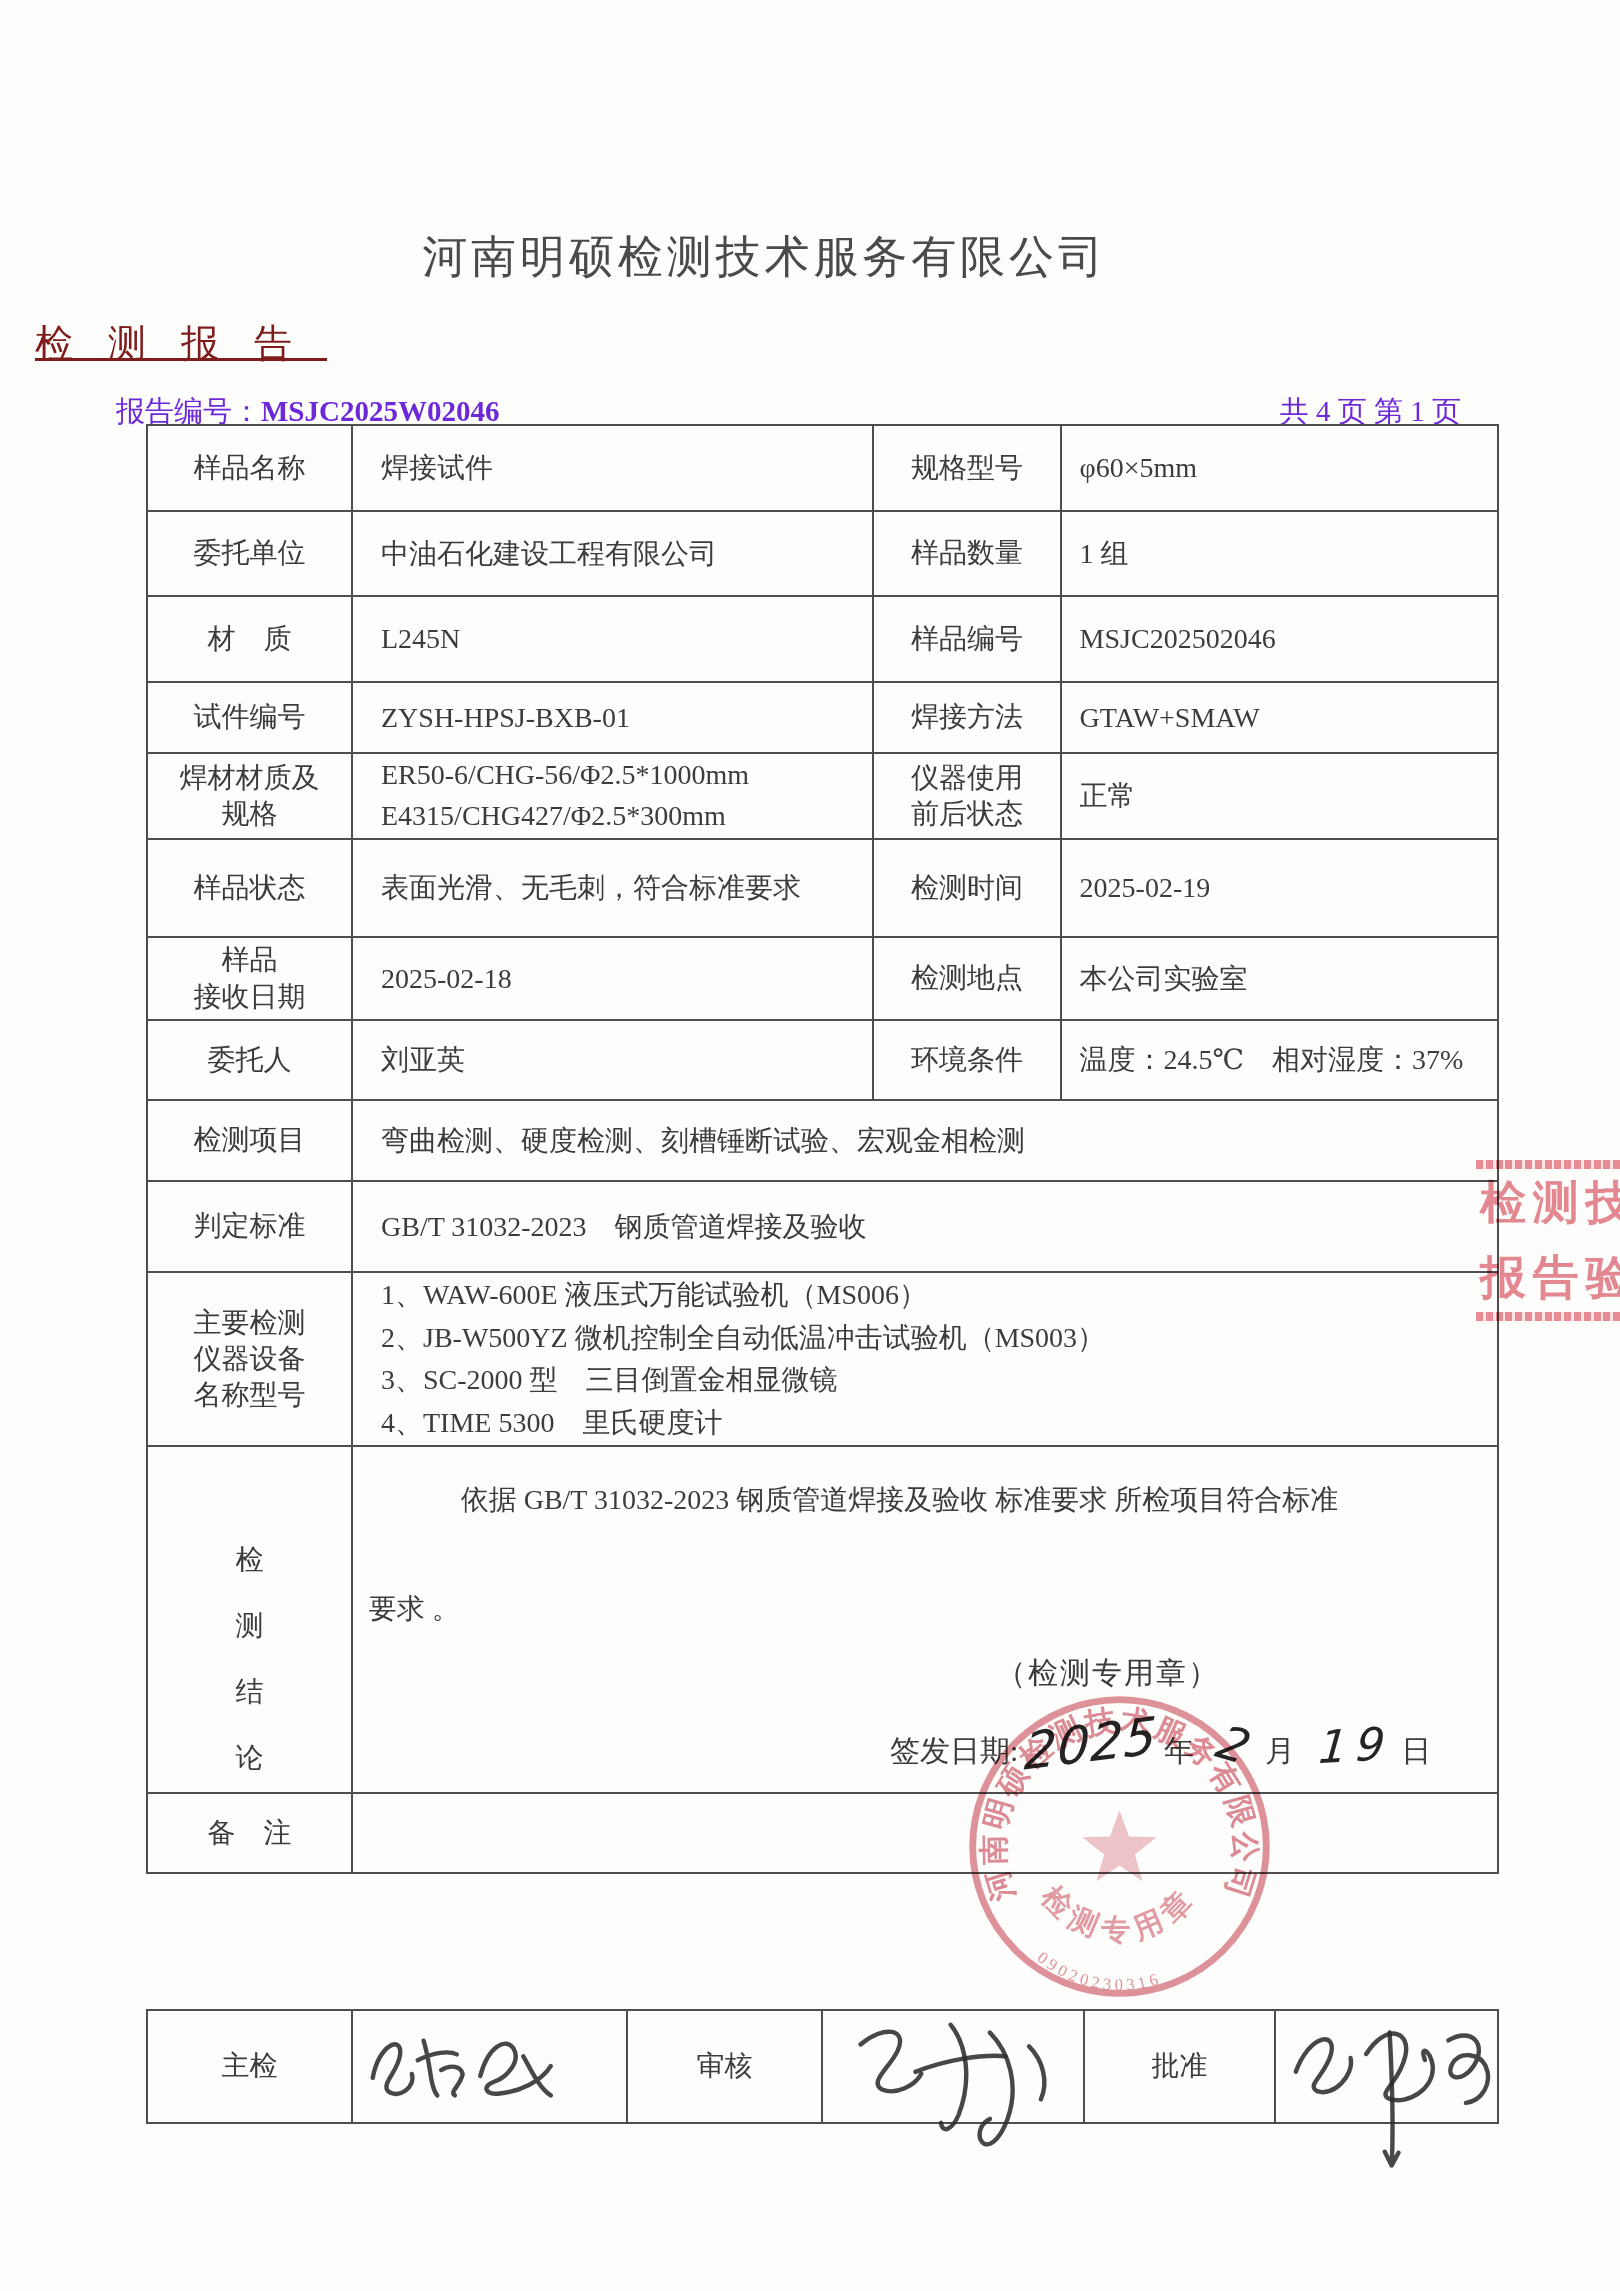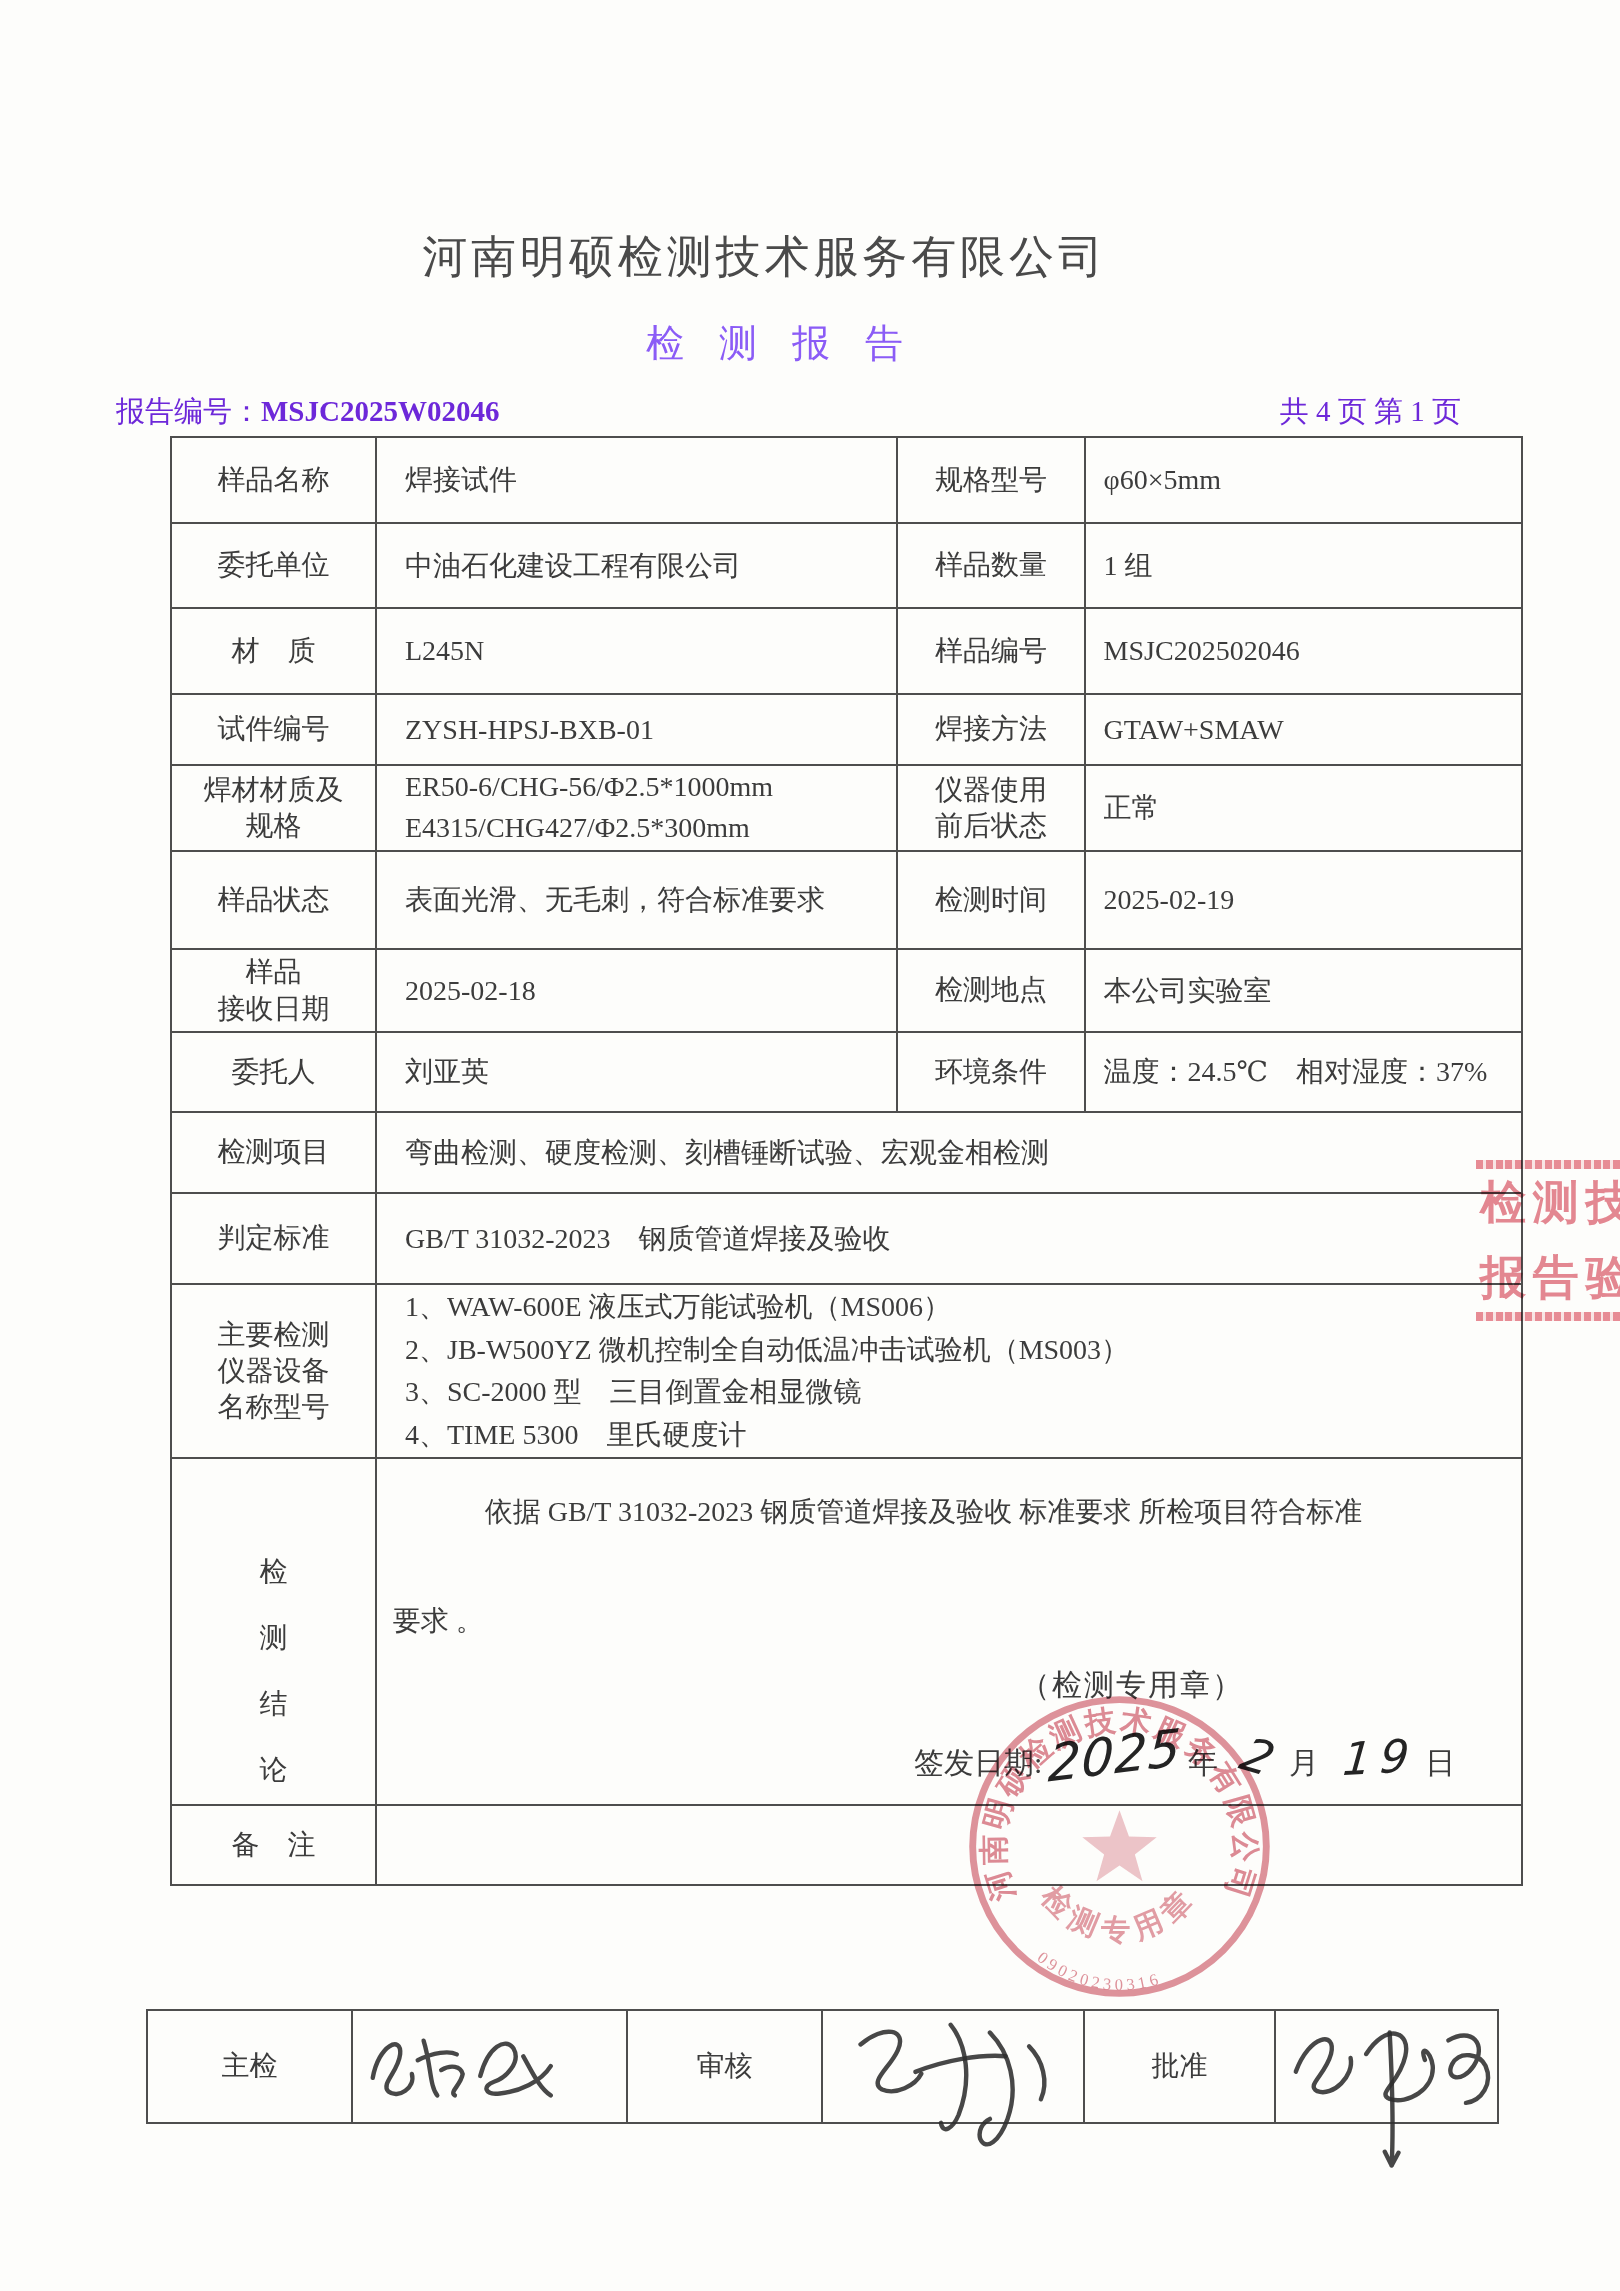--- a/index.html
+++ b/index.html
@@ -5,27 +5,27 @@
   html,body{margin:0;padding:0;background:#e8e8e6;}
   .page{
     position:relative;width:1620px;height:2292px;margin:0 auto;
     background:#fdfdfb;overflow:hidden;
     font-family:"Liberation Serif","DejaVu Serif",serif;
     color:#3c3c3c;
   }
   
   .company{position:absolute;top:227px;left:0;width:1529px;text-align:center;
     font-size:45px;letter-spacing:3.9px;color:#4a4a4a;}
-  .doc-title{position:absolute;top:318px;left:0;width:1549px;text-align:center;
-    font-size:38px;letter-spacing:35px;text-indent:35px;color:#8b5cf6;}
+  .doc-title{position:absolute;top:318px;left:0;width:1549px;
+    font-size:38px;letter-spacing:35px;text-indent:35px;color:#7f1d1d;text-decoration:underline;}
   .report-line{position:absolute;top:392px;left:116px;width:1345px;
     display:flex;justify-content:space-between;font-size:29px;color:#6d28d9;}
   
-  table.main{position:absolute;left:146px;top:436px;width:1352px;
-    border-collapse:collapse;table-layout:fixed;margin-left:24px;}
+  table.main{position:absolute;left:146px;top:424px;width:1352px;
+    border-collapse:collapse;table-layout:fixed;}
   table.sig{position:absolute;left:146px;top:2009px;width:1352px;
     border-collapse:collapse;table-layout:fixed;}
   td{border:2px solid #4e4e4e;font-size:28px;color:#3c3c3c;
      vertical-align:middle;overflow:visible;}
   td.lbl{text-align:center;white-space:pre-line;line-height:1.3;padding:0 3.9px;}
   td.val{padding-left:28px;white-space:pre-line;line-height:1.55;}
   td.val4{padding-left:17.6px;white-space:pre-line;line-height:1.5;}
   td.concl-lbl{white-space:pre-line;line-height:66px;vertical-align:top;
     padding-top:80px;text-align:center;}
   td.concl-cell{position:relative;vertical-align:top;}

